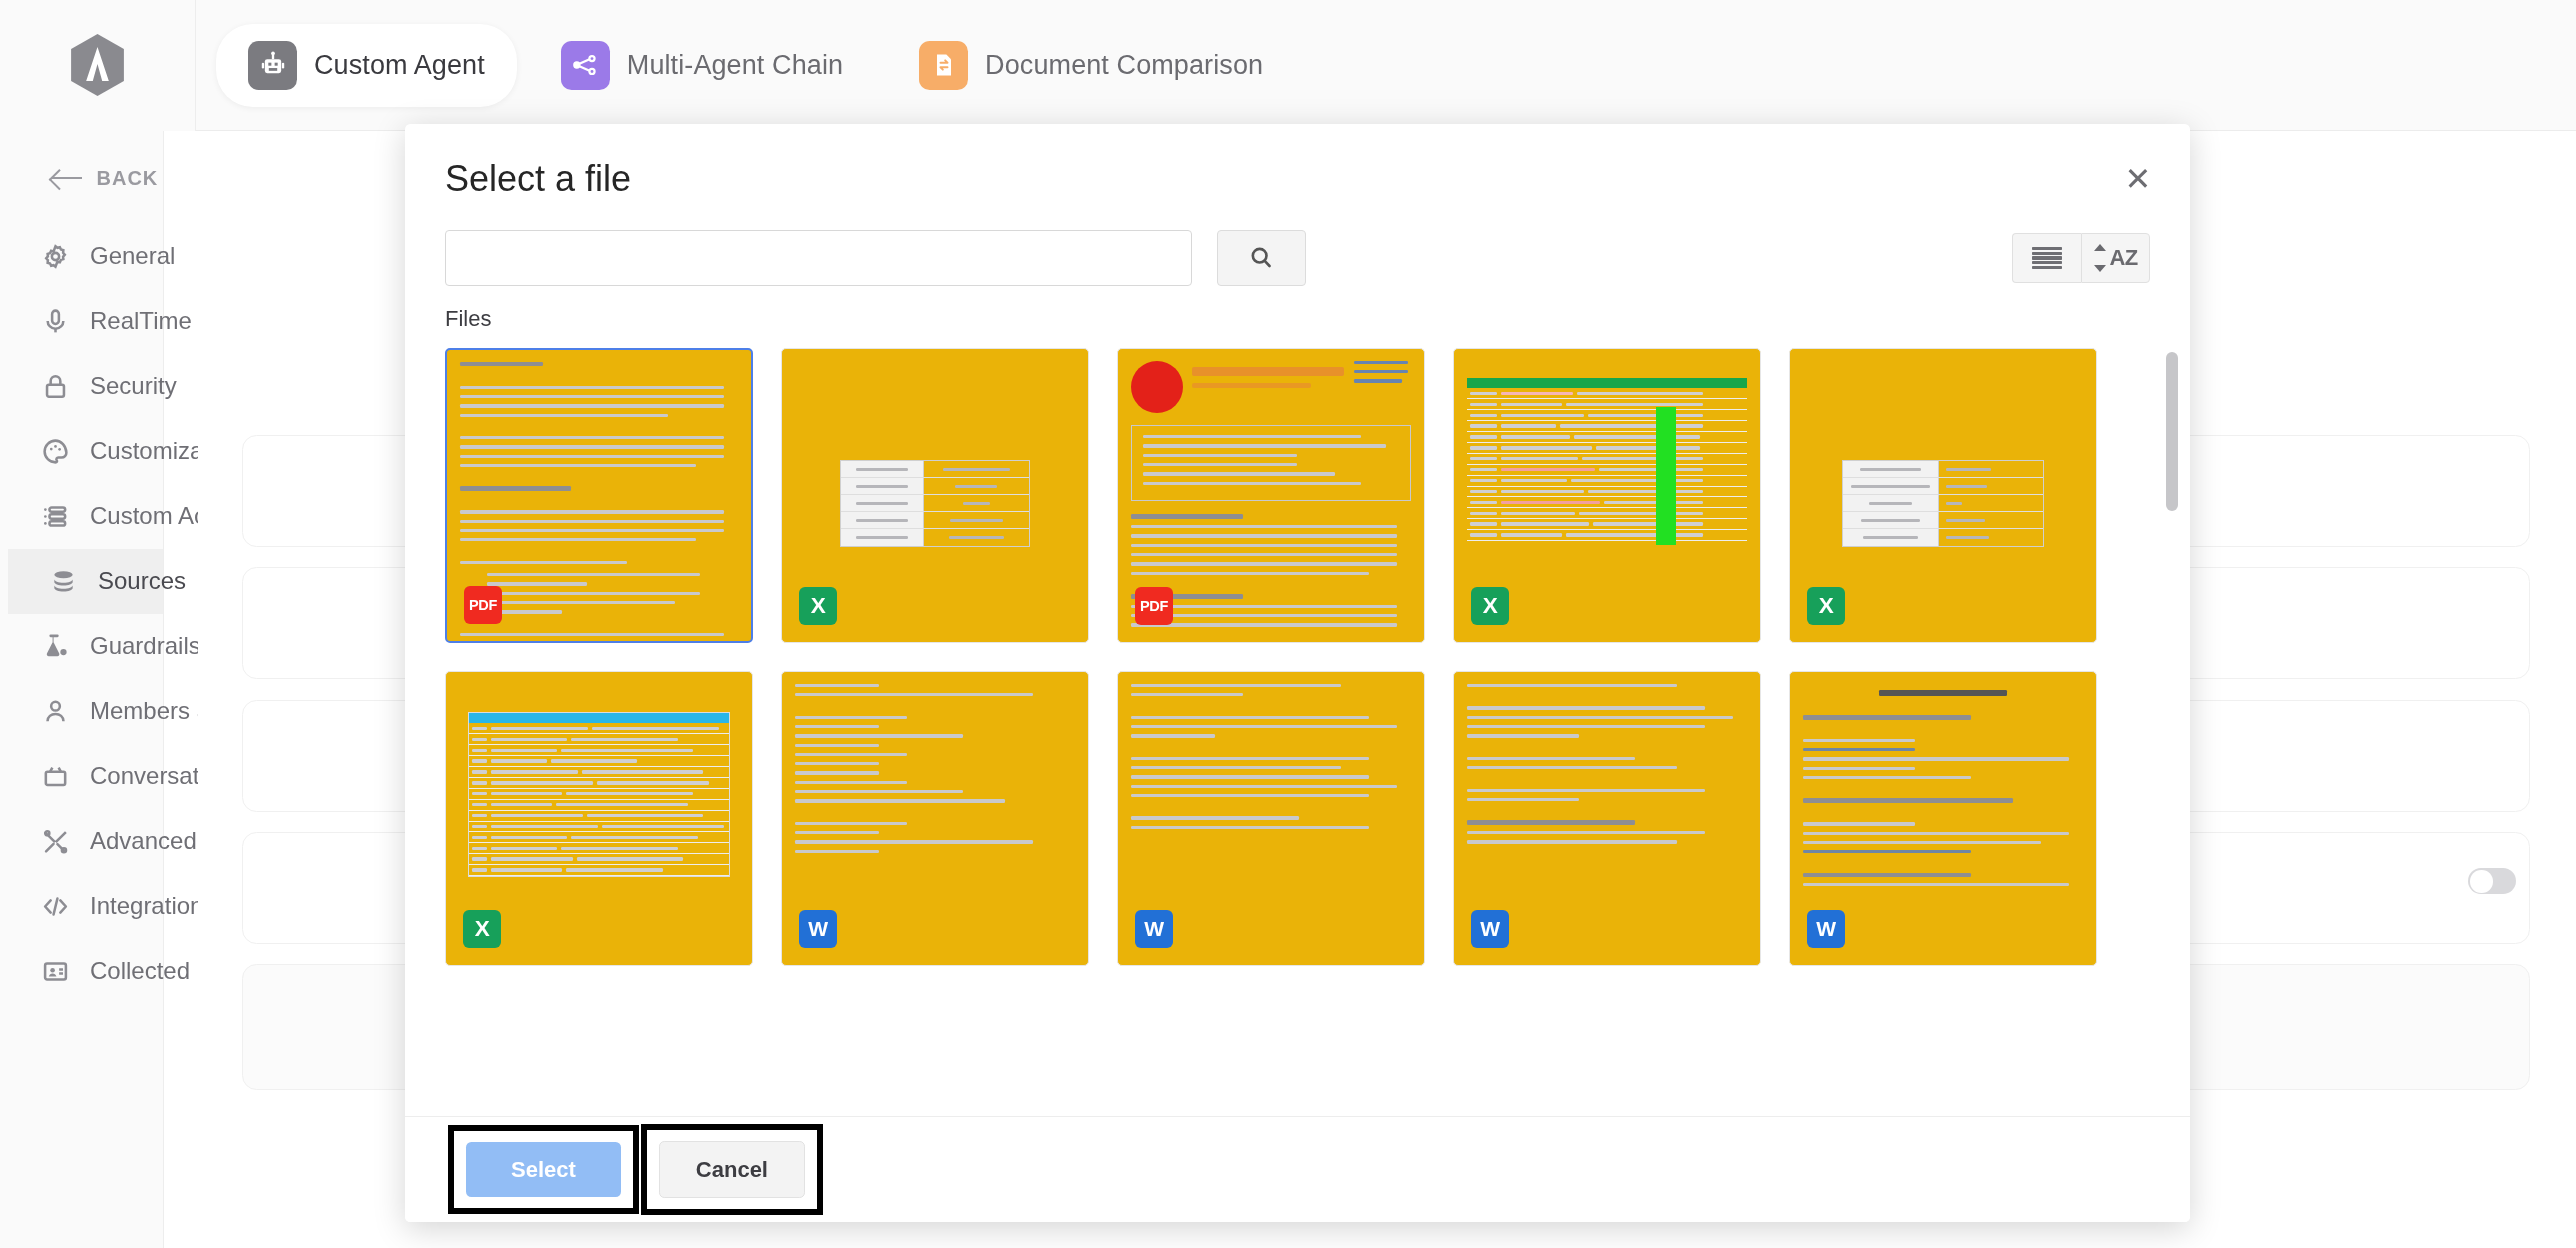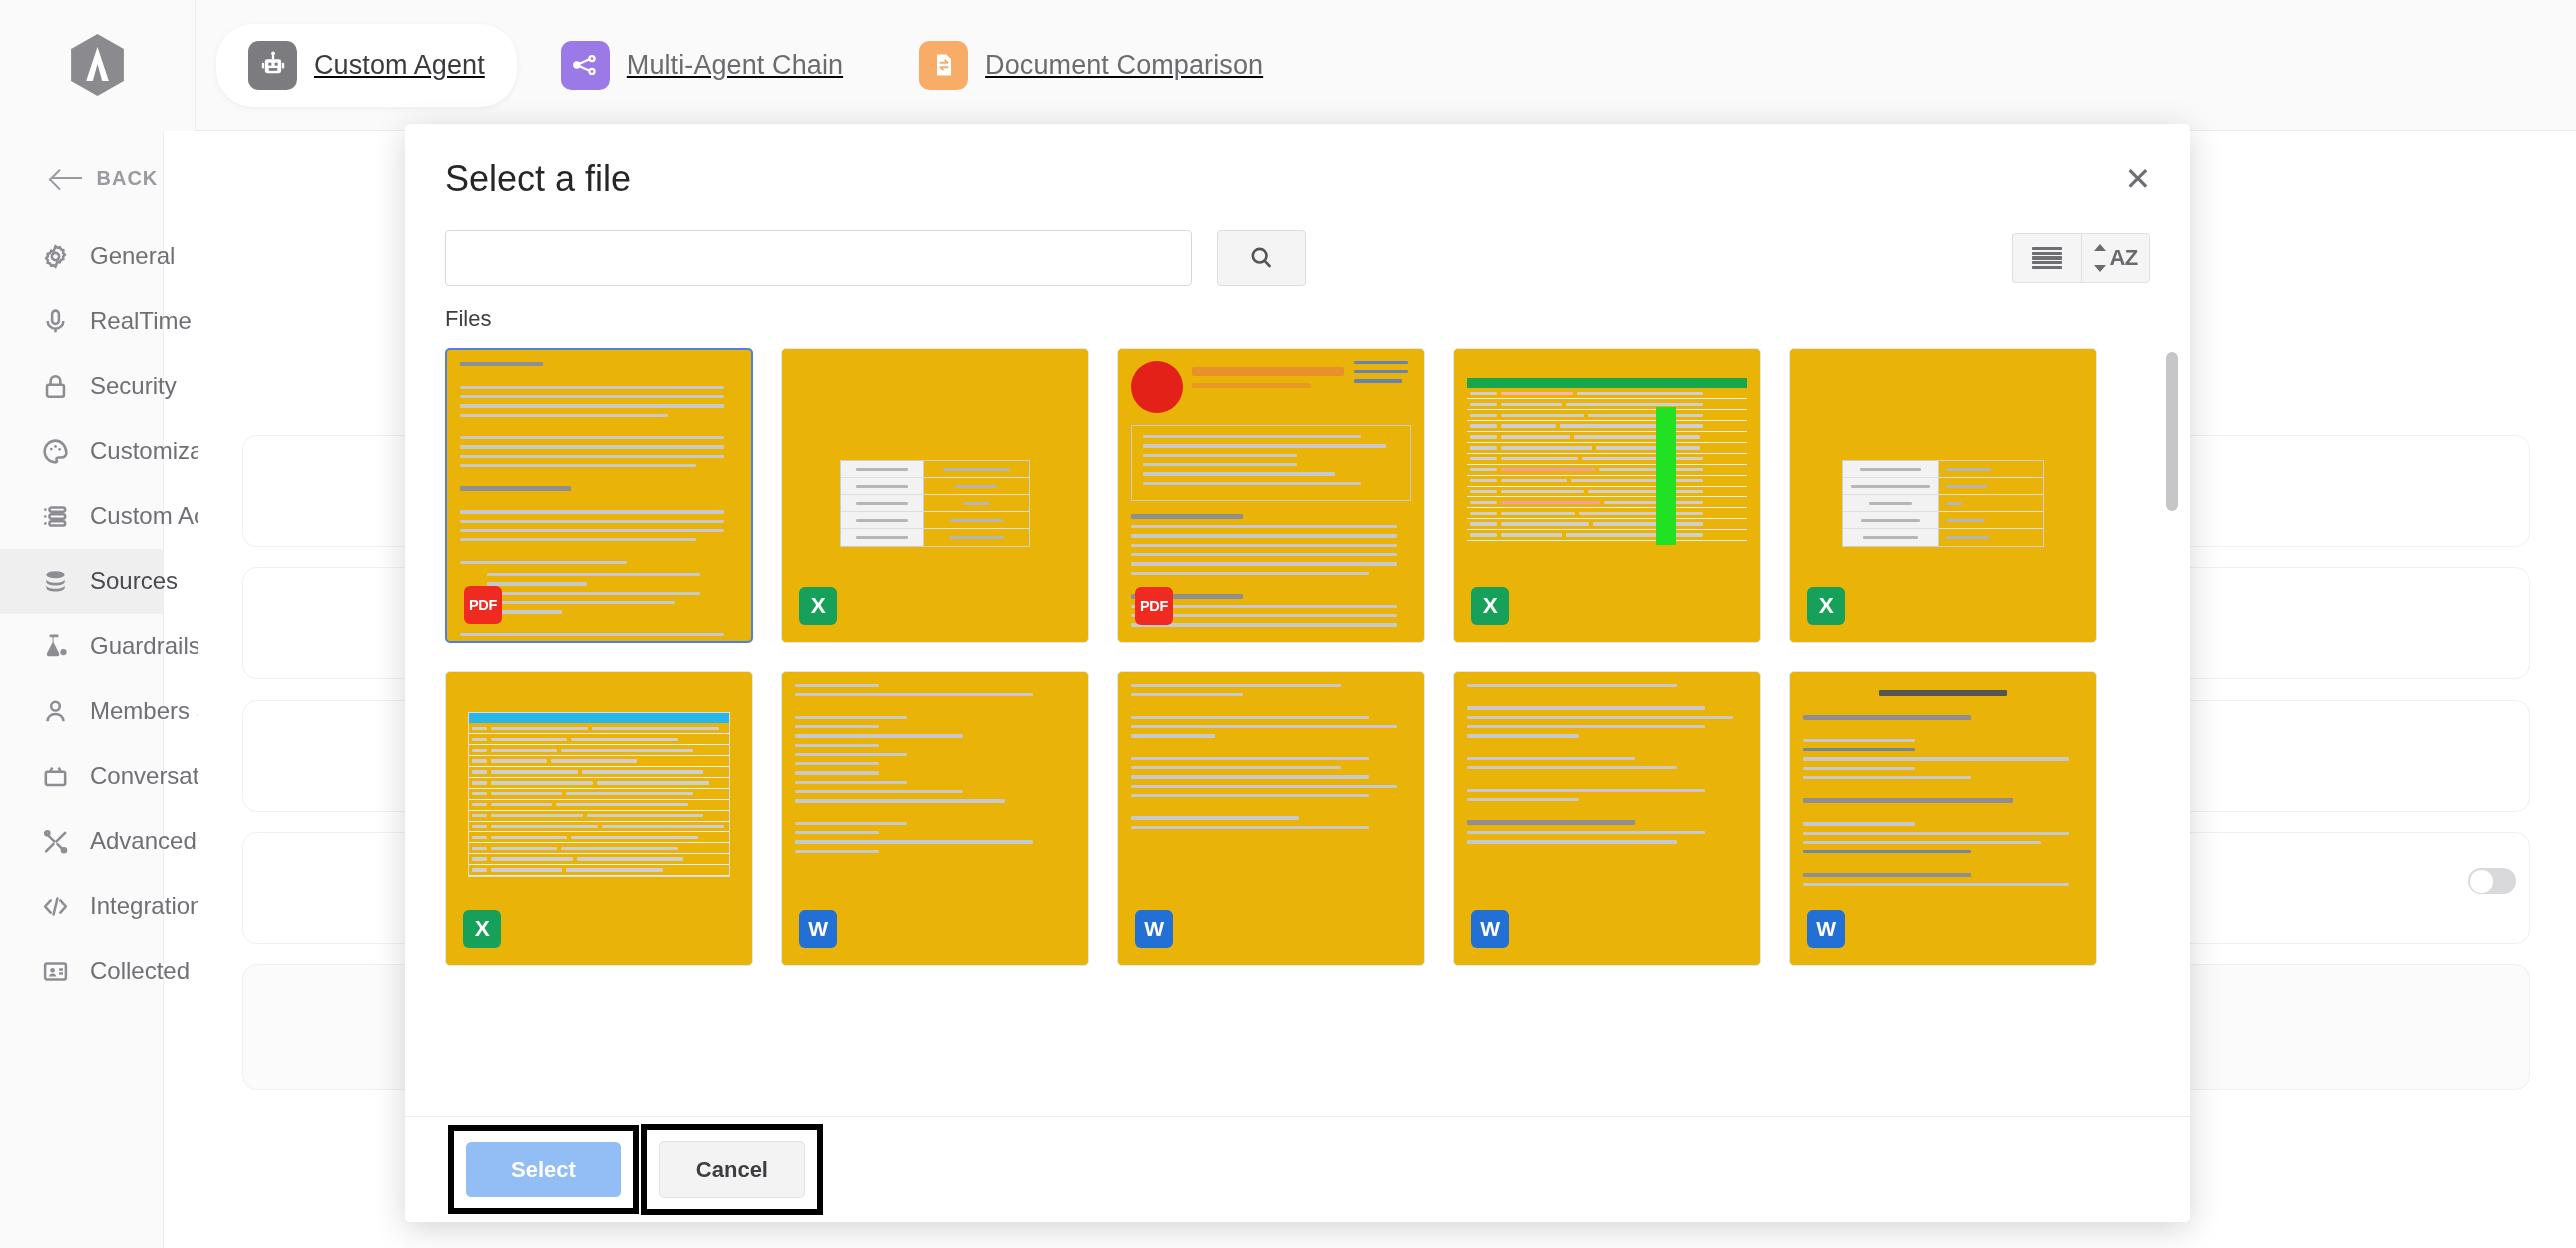--- a/index.html
+++ b/index.html
@@ -8,21 +8,21 @@
     font-family: "Liberation Sans", sans-serif;
     background: #ffffff;
     overflow: hidden;
   }
   #root { position: relative; width: 2576px; height: 1248px; background:#fff; }
 
   
   .topbar {
     position:absolute; top:0; left:0; width:2576px; height:131px;
     background:#fafafa; border-bottom:0.7px solid #ececec;
-    display:flex; align-items:center;text-decoration:underline;
+    display:flex; align-items:center;
   }
   .brand-zone {
     width:196px; height:131px; display:flex; align-items:center; justify-content:center;
     border-right:0.7px solid #ededed; background:#fafafa;
   }
   .brand-logo { width:61px; height:66px; display:block; }
   .agent-tabs { display:flex; align-items:center; gap:12px; padding-left:20px; }
   .agent-tab {
     display:flex; align-items:center; gap:17px;
     padding:17px 32px; border-radius:37px; cursor:pointer;
@@ -68,21 +68,21 @@
     content:""; position:absolute; left:0; top:3.3px; width:12.6px; height:12.6px;
     border-left:2.6px solid #9a9aa0; border-bottom:2.6px solid #9a9aa0; transform:rotate(45deg);
   }
   .back-label { font-size:20px; letter-spacing:1px; color:#9a9aa0; font-weight:700; }
 
   .nav-list { margin-top:17px; }
   .nav-item {
     display:flex; align-items:center; gap:20px;
     height:65px; padding-left:40px; cursor:pointer; position:relative;
   }
-  .nav-item.active { background:#efefef; }
+  .nav-item.active { background:#efefef;margin-left:8px; }
   .nav-ico { width:30px; height:30px; flex:0 0 auto; display:flex; align-items:center; justify-content:center; }
   .nav-ico svg { width:29px; height:29px; stroke:#8d8d93; fill:none; stroke-width:2.1; display:block; }
   .nav-ico svg.filled { fill:#8d8d93; stroke:none; }
   .nav-text { font-size:24px; color:#6f6f75; white-space:nowrap; }
   .nav-item.active .nav-text { color:#4a4a50; }
 
   
   .bg-panel { position:absolute; top:131px; left:198px; width:2378px; height:1117px; background:#fff; }
   .bg-card {
     position:absolute; right:46px; background:#fff;

